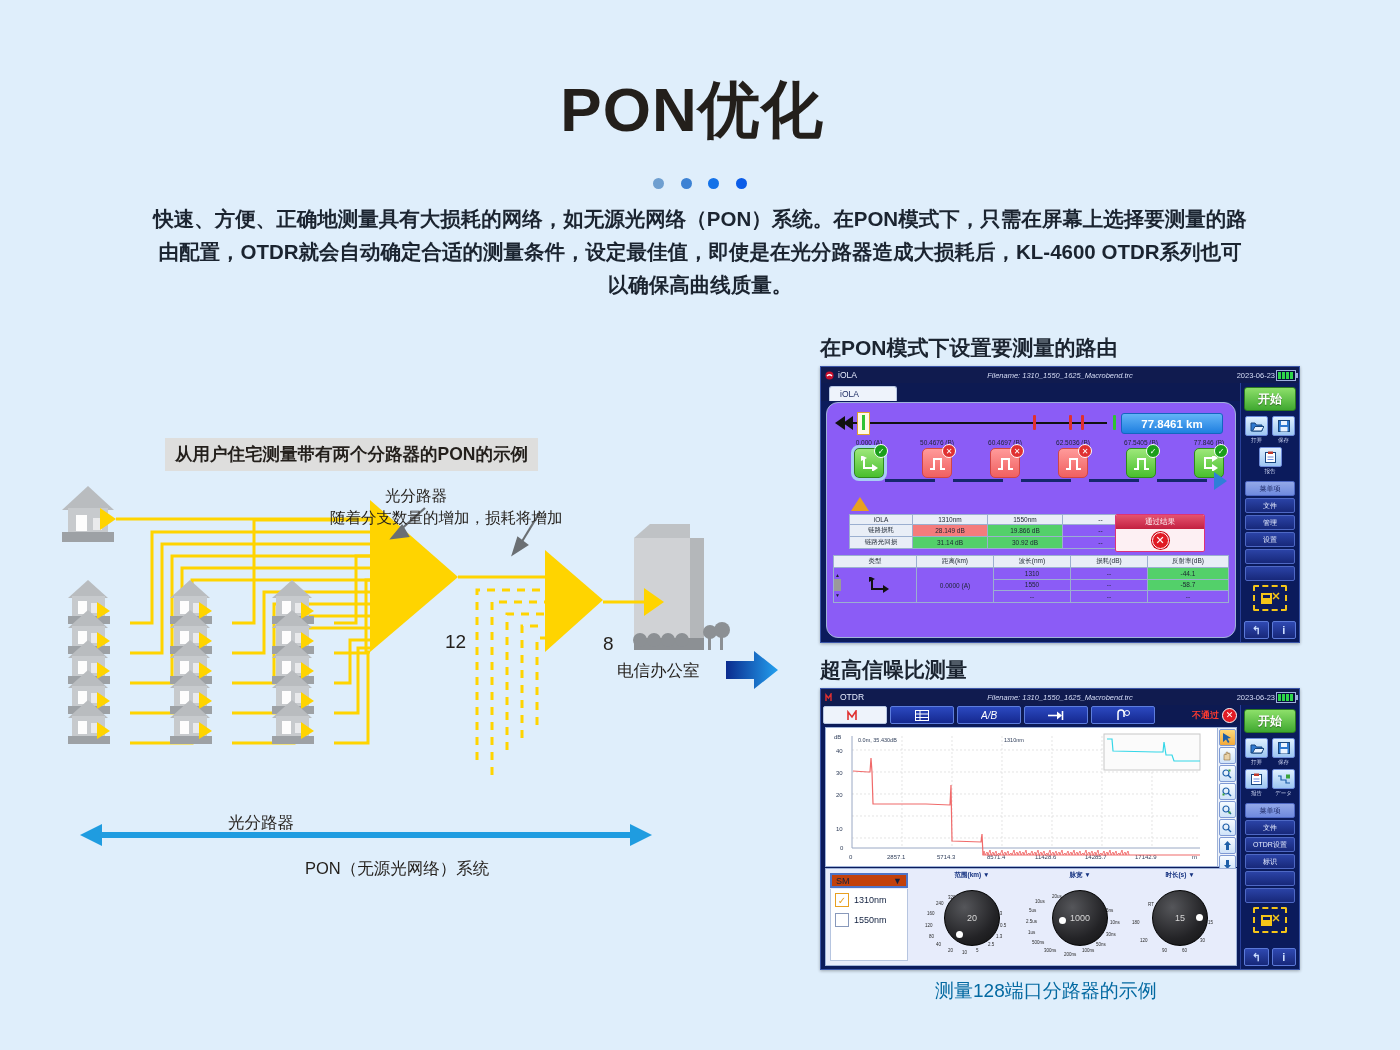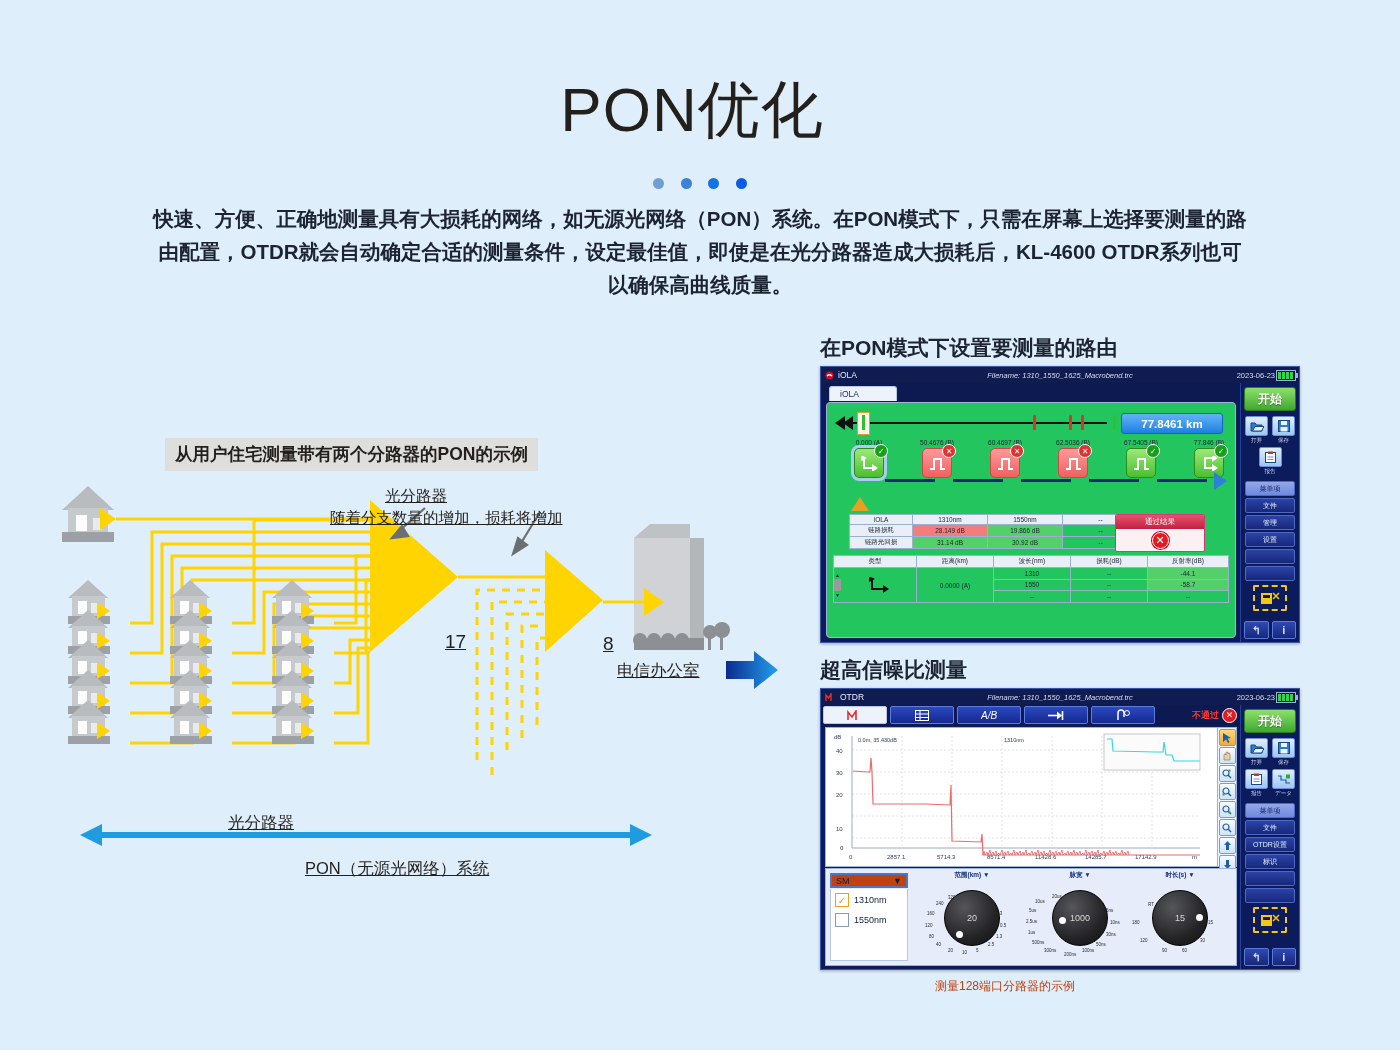--- a/index.html
+++ b/index.html
@@ -7,50 +7,50 @@
     width:1400px;height:1050px;position:relative;overflow:hidden;
     background:#dfeefb;
     font-family:"Liberation Sans","DejaVu Sans",sans-serif;
     color:#231f1b;
   }
   .abs{position:absolute;}
 
   
   #page-title{
     position:absolute;left:0;top:68px;width:1384px;text-align:center;
-    font-size:62px;font-weight:normal;letter-spacing:1px;color:#231f1b;
+    font-size:62px;font-weight:bold;letter-spacing:1px;color:#231f1b;
   }
   #dots{position:absolute;left:0;top:175px;width:1400px;text-align:center;}
   #dots span{display:inline-block;width:11px;height:11px;border-radius:50%;margin:0 6px;}
 
   #intro{
     position:absolute;left:150px;top:202px;width:1100px;text-align:center;
     font-size:20.5px;line-height:33px;font-weight:bold;color:#1b2430;
   }
 
   
   #diagram{position:absolute;left:40px;top:420px;width:720px;height:470px;}
   #diagram-banner{
     position:absolute;left:125px;top:18px;background:#dededd;
     padding:4px 10px 5px;font-size:17.5px;font-weight:bold;color:#231f1b;white-space:nowrap;
   }
-  .dlabel{position:absolute;font-size:15.5px;color:#231f1b;white-space:nowrap;text-decoration:underline;}
+  .dlabel{position:absolute;font-size:15.5px;color:#231f1b;white-space:nowrap;}
   #lbl-splitter{left:345px;top:66px;}
   #lbl-splitter2{left:290px;top:88px;}
   #lbl-16{left:405px;top:211px;font-size:19px;}
   #lbl-8{left:563px;top:213px;font-size:19px;}
   #lbl-office{left:577px;top:240px;font-size:16.5px;}
   #lbl-homes{left:188px;top:392px;font-size:16.5px;}
   #lbl-pon{left:265px;top:438px;font-size:16.5px;}
 
   
   .panel-heading{position:absolute;font-size:21px;font-weight:bold;color:#1b2430;}
   #heading1{left:820px;top:334px;}
   #heading2{left:820px;top:656px;}
-  #caption2{position:absolute;left:935px;top:978px;font-size:12px;color:#c2410c;}
+  #caption2{position:absolute;left:935px;top:978px;font-size:19px;color:#0369a1;}
 
   .device{
     position:absolute;background:#0b1b5c;border:1px solid #3a55a8;
     box-shadow:0 1px 3px rgba(0,0,0,.3);overflow:hidden;
   }
   #device1{left:820px;top:366px;width:478px;height:275px;}
   #device2{left:820px;top:688px;width:478px;height:280px;}
 
   .dev-titlebar{
     position:relative;height:16px;background:#101b4f;color:#cfd8f5;
@@ -105,22 +105,22 @@
   }
 
   
   .tabstrip{height:18px;background:#0d1a52;position:relative;}
   .tab-iola{
     position:absolute;left:8px;top:3px;width:68px;height:15px;
     background:#eef3fb;border:1px solid #b9c8e4;border-bottom:none;border-radius:3px 3px 0 0;
     font-size:8.5px;color:#16255e;display:flex;align-items:center;padding-left:10px;box-sizing:border-box;
   }
   .white-card{
-    position:absolute;left:5px;top:19px;right:5px;bottom:4px;background:#22c55e;
-    border:1px solid #9fb3d8;border-radius:4px;overflow:hidden;
+    position:absolute;left:5px;top:19px;right:5px;bottom:4px;background:#8b5cf6;
+    border:1px solid #9fb3d8;border-radius:12px;overflow:hidden;
   }
   .linkline{position:relative;height:28px;margin:6px 8px 0;}
   .linkline .bar{position:absolute;left:14px;right:120px;top:13px;height:2px;background:#111;}
   .tick{position:absolute;top:6px;width:3px;height:15px;border-radius:1px;}
   .km-badge{
     position:absolute;right:4px;top:4px;width:100px;height:19px;border-radius:3px;
     background:linear-gradient(#63b4f7,#1f7fe0);border:1px solid #1565c0;color:#fff;
     font-size:11.5px;font-weight:bold;display:flex;align-items:center;justify-content:center;
   }
   .ev-row{position:relative;height:56px;margin:2px 6px 0;}
@@ -410,21 +410,21 @@
         <rect x="242" y="301" width="9" height="13" fill="#fdfdfd"></rect>
           <rect x="255" y="303" width="7" height="10" fill="#e9eaec"></rect>
         <rect x="232" y="316" width="42" height="8" fill="#9da1a5"></rect>
           <polygon points="261,302 261,319 274,311" fill="#ffd400"></polygon>
       </g>
     </g>
   </svg>
 
   <div class="dlabel" id="lbl-splitter">光分路器</div>
   <div class="dlabel" id="lbl-splitter2">随着分支数量的增加，损耗将增加</div>
-  <div class="dlabel" id="lbl-16">17</div>
+  <div class="dlabel" id="lbl-16">12</div>
   <div class="dlabel" id="lbl-8">8</div>
   <div class="dlabel" id="lbl-office">电信办公室</div>
   <div class="dlabel" id="lbl-homes">光分路器</div>
   <div class="dlabel" id="lbl-pon">PON（无源光网络）系统</div>
 </div>
 
 <svg class="abs" style="left:722px;top:645px;" width="70" height="50">
   <defs>
       <linearGradient id="fa" x1="0" y1="0" x2="1" y2="0">
     <stop offset="0" stop-color="#0b2b8e"></stop>

